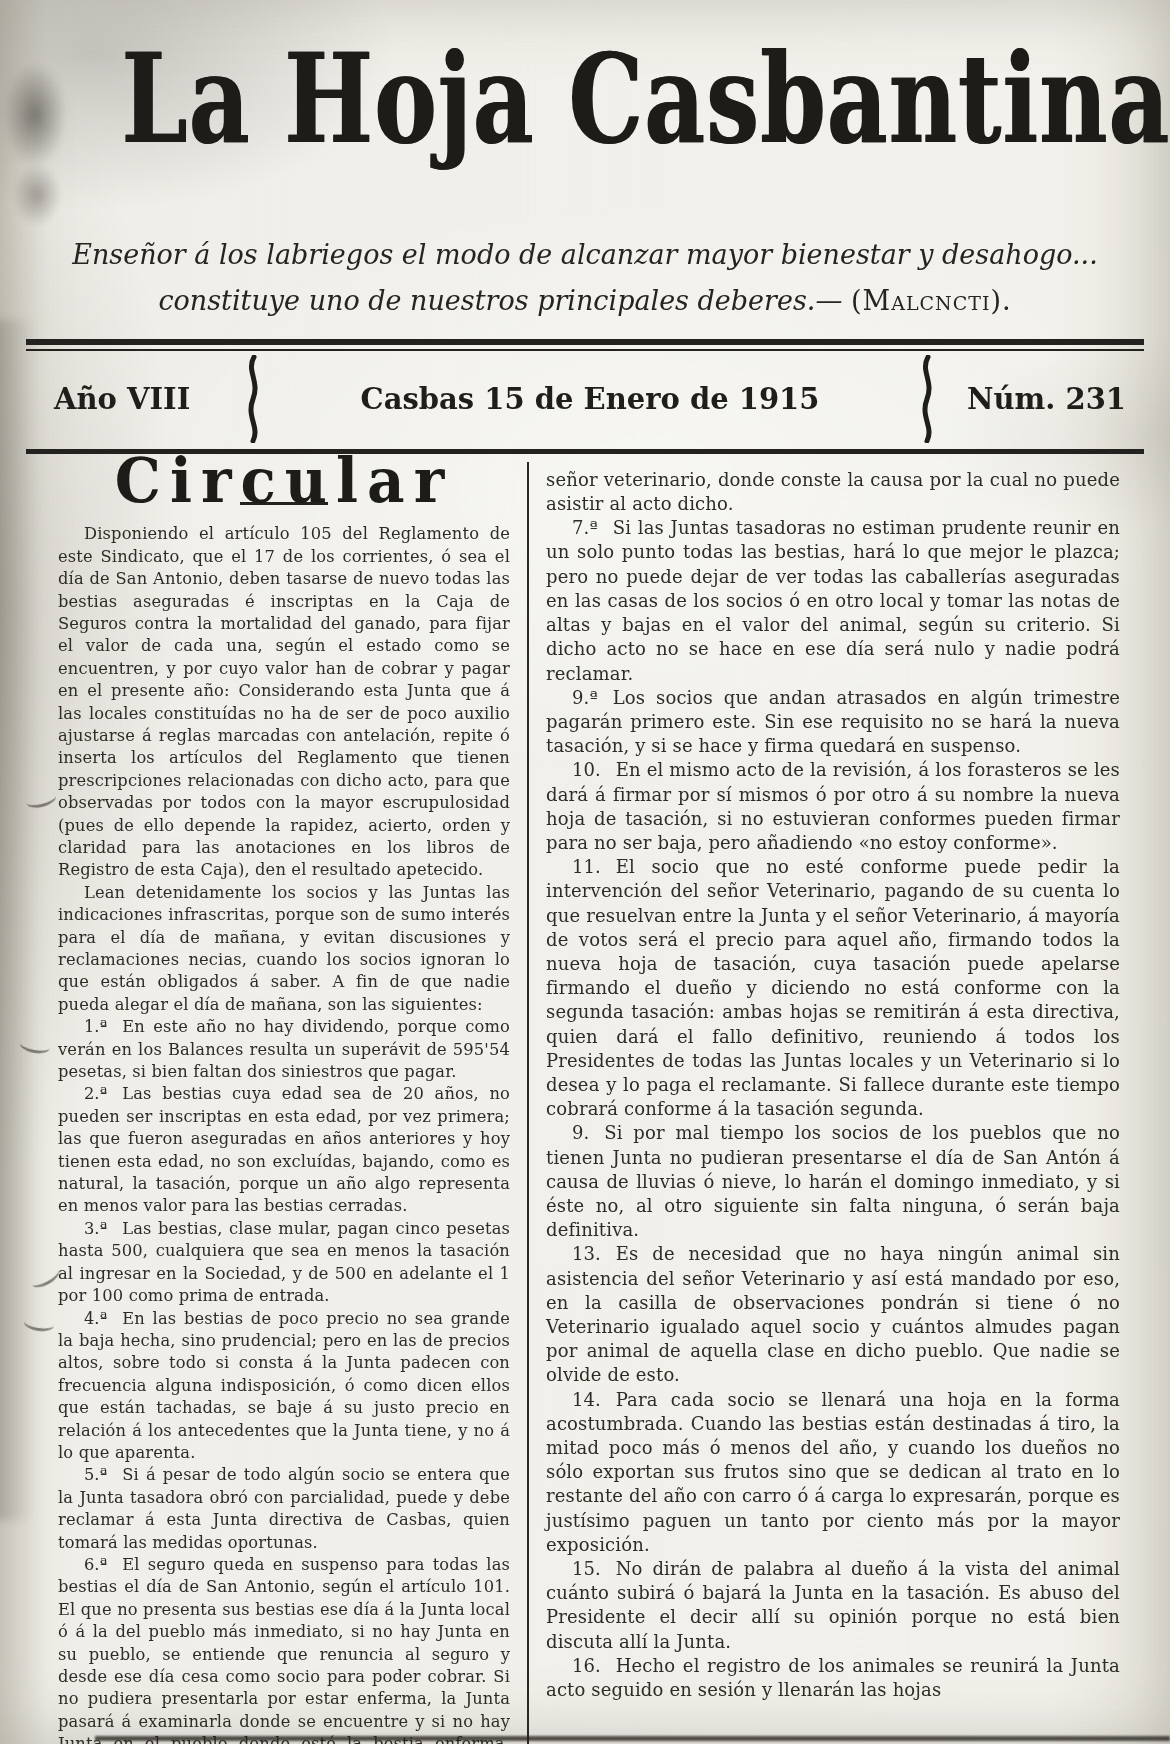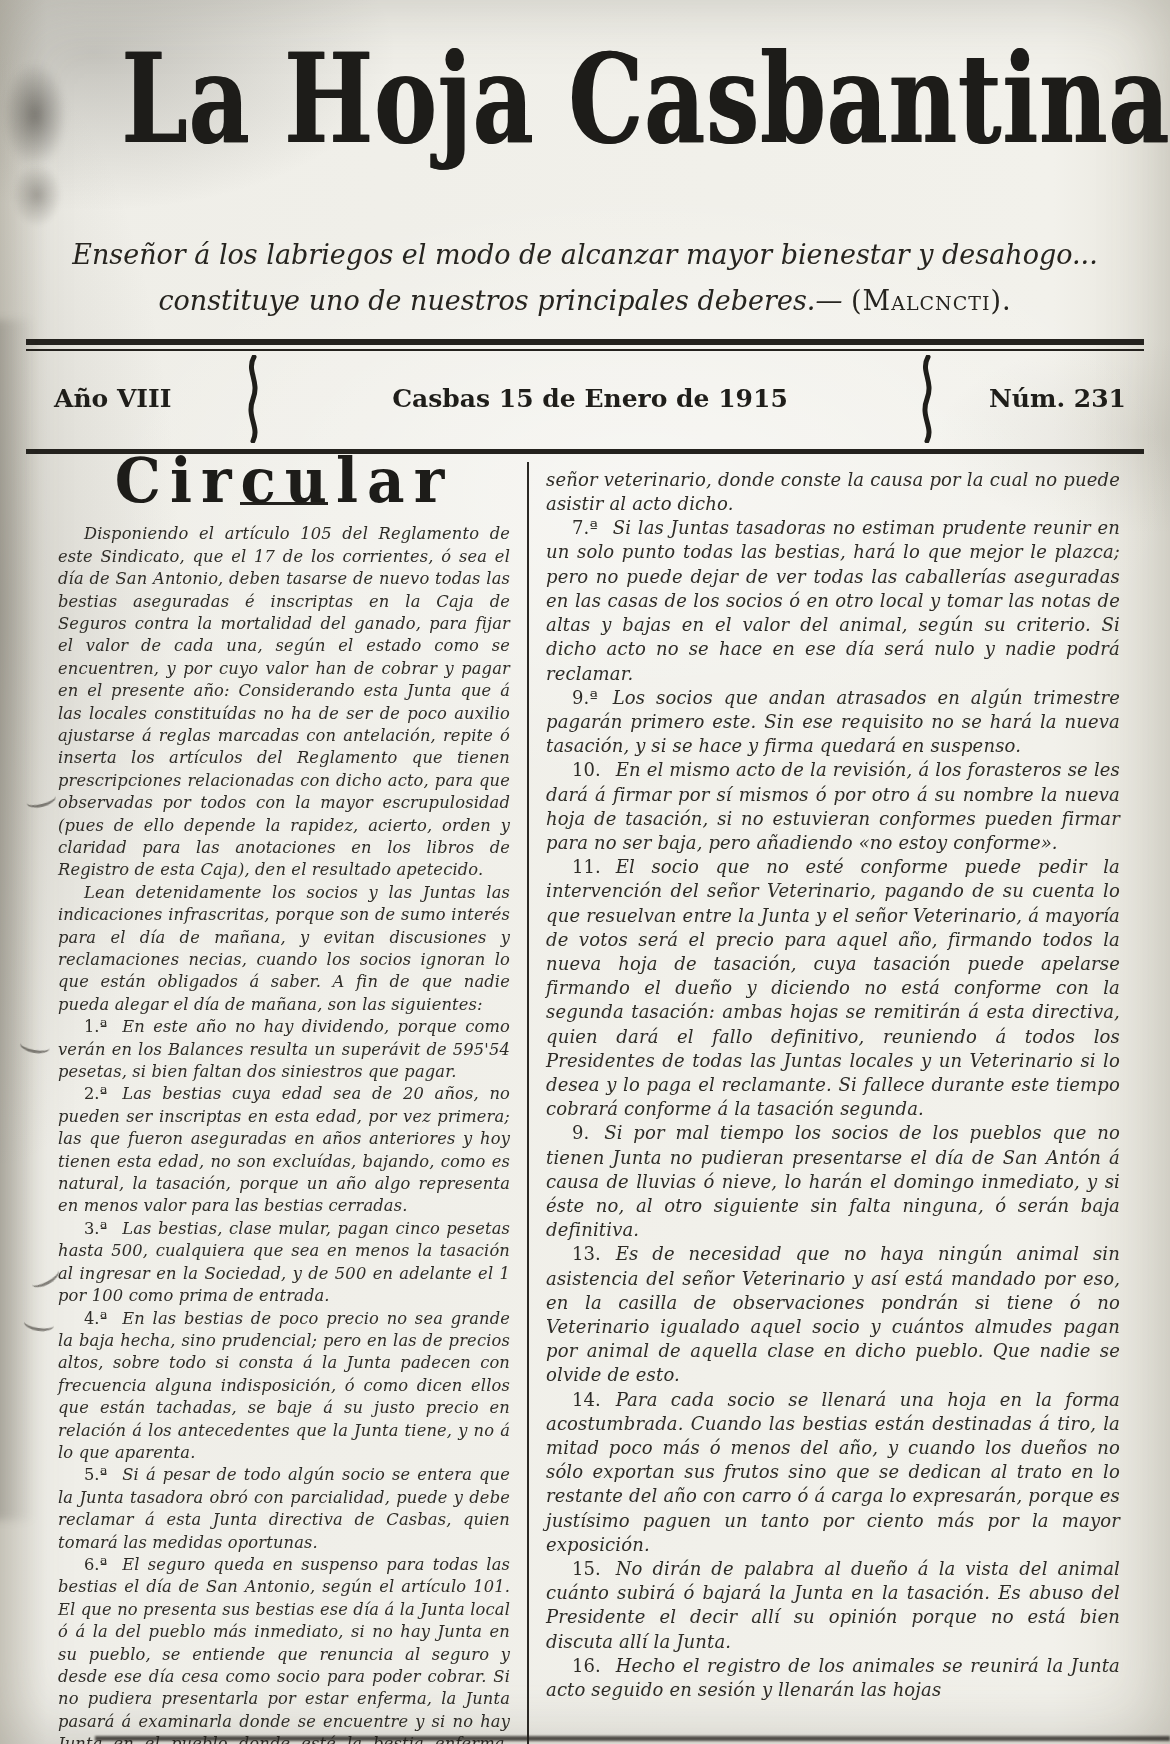--- a/index.html
+++ b/index.html
@@ -40,40 +40,40 @@
     color:#1d1c19;
     transform:scaleY(1.32); transform-origin:center top;
     text-shadow:1px 0 0 #1d1c19;
     white-space:nowrap;
   }
   .motto { margin-top:96px; text-align:center; font-style:italic; font-size:27px; line-height:1.72; color:#26241f; }
   .motto .attrib { font-style:normal; font-variant:small-caps; letter-spacing:1px; }
 
   
   .rule-double { margin:14px 26px 0 26px; border-top:6px solid #24221e; border-bottom:2px solid #24221e; height:4px; }
-  .dateline { display:flex; align-items:center; margin:4px 30px 0 30px; font-weight:bold; font-size:25px; color:#1f1e1a; }
+  .dateline { display:flex; align-items:center; margin:4px 30px 0 30px; font-weight:bold; font-size:29px; color:#1f1e1a; }
   .dateline .year { width:190px; padding-left:24px; }
   .dateline .date { flex:1; text-align:center; }
   .dateline .issue { width:190px; text-align:right; padding-right:14px; }
   .brace svg { display:block; }
   .rule-single { margin:6px 26px 0 26px; height:5px; background:#24221e; }
 
   
   .body { display:flex; align-items:stretch; padding:8px 50px 0 58px; }
   .col-left { width:452px; font-size:16.3px; line-height:22.4px; text-align:justify; }
   .col-divider { width:2px; background:#2b2925; margin:0 17px 0 17px; }
   .col-right { flex:1; font-size:18px; line-height:24.2px; text-align:justify; padding-top:6px; }
 
   .article-title { text-align:center; font-weight:bold; font-size:58px; letter-spacing:9px; color:#1d1c19; margin:8px 0 0 0; transform:scaleY(1.05); }
   .title-underline { width:88px; height:3px; background:#24221e; margin:10px auto 18px auto; }
 
   p.par { margin:0; text-indent:26px; }
   p.par.noindent { text-indent:0; }
   .pnum:not(:empty) { margin-right:15px; }
-  .ptext { letter-spacing:0.15px;font-style:italic; }
+  .ptext { letter-spacing:0.15px; }
 </style>
 </head>
 <body>
 
 <div class="page">
 
   <div class="smudge smudge-a"></div>
   <div class="smudge smudge-b"></div>
   <div class="smudge smudge-c"></div>
   <div class="tick" style="left:26px; top:792px;"></div>

